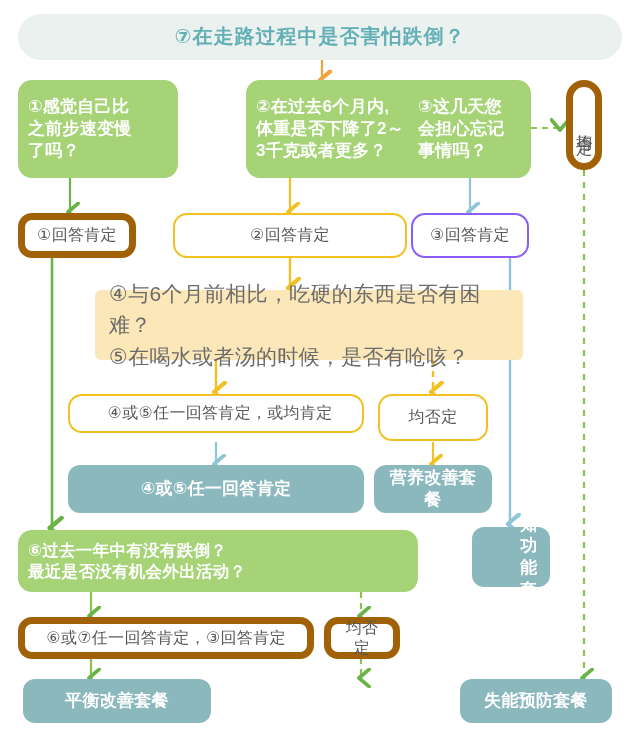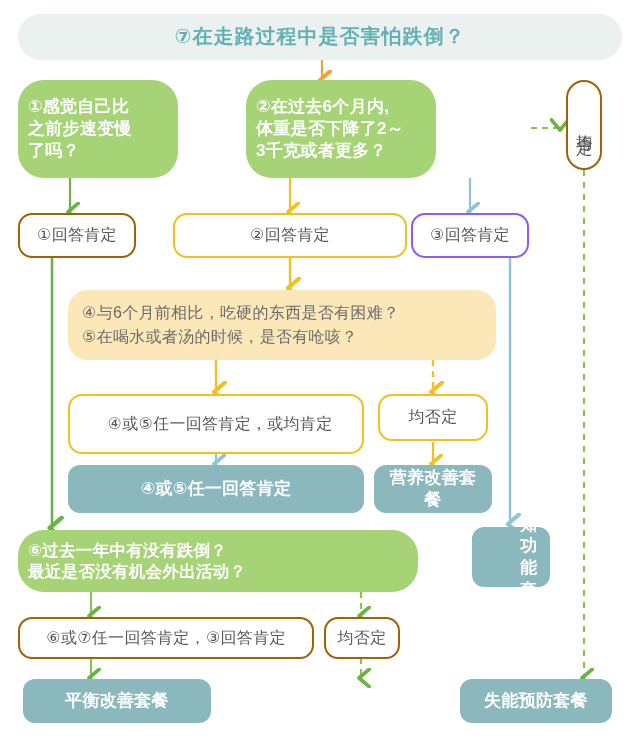--- a/index.html
+++ b/index.html
@@ -38,58 +38,59 @@
     font-size: 20px;
     letter-spacing: 1px;
   }
 
   
   .qblock {
     background: #a5d376;
     color: #ffffff;
     font-weight: bold;
     font-size: 17px;
-    border-radius: 26px;
+    border-radius: 14px;
     padding: 6px 10px;
   }
   .qblock.left-align {
     justify-content: flex-start;
     text-align: left;
   }
 
   
   .pill {
     background: #ffffff;
     border-radius: 14px;
     font-size: 16px;
     color: #585858;
     padding: 4px 8px;
   }
-  .pill.green  { border: 2px solid #a16207; }
+  .pill.green  { border: 7px solid #a16207; }
   .pill.yellow { border: 2px solid #f2c021; }
   .pill.blue   { border: 2px solid #8b5cf6; }
 
   .pill.vertical {
     writing-mode: vertical-rl;
     text-orientation: upright;
     letter-spacing: 2px;
     border-radius: 18px;
     font-size: 16px;
   }
 
   
   .panel-yellow {
     background: #fbe7b8;
-    border-radius: 20px;
+    border-radius: 6px;
     color: #6b6b6b;
-    font-size: 16px;
+    font-size: 21px;
     padding: 10px 14px;
     justify-content: flex-start;
     text-align: left;
     line-height: 1.5;
+    margin-left: 27px;
   }
 
   
   .outcome {
     background: #8bb8bd;
     color: #ffffff;
     font-weight: bold;
     font-size: 17px;
     border-radius: 12px;
     padding: 4px 8px;
@@ -171,20 +172,25 @@
 之前步速变慢
 了吗？</span>
   </div>
 
   <div class="node qblock left-align two-line" style="left:198px; top:80px; width:190px; height:98px;margin-left:48px;">
     <span>②在过去6个月内,
 体重是否下降了2～
 3千克或者更多？</span>
   </div>
 
+  <div class="node qblock left-align two-line" style="left:408px; top:80px; width:123px; height:98px;">
+    <span>③这几天您
+会担心忘记
+事情吗？</span>
+  </div>
 
   <div class="node pill green vertical" style="left:566px; top:80px; width:36px; height:90px;">
     <span>均否定</span>
   </div>
 
   <div class="node pill green" style="left:18px; top:213px; width:118px; height:45px;">
     <span>①回答肯定</span>
   </div>
 
   <div class="node pill yellow" style="left:173px; top:213px; width:234px; height:45px;">
@@ -193,21 +199,21 @@
 
   <div class="node pill blue" style="left:411px; top:213px; width:118px; height:45px;">
     <span>③回答肯定</span>
   </div>
 
   <div class="node panel-yellow two-line" style="left:68px; top:290px; width:428px; height:70px;">
     <span>④与6个月前相比，吃硬的东西是否有困难？
 ⑤在喝水或者汤的时候，是否有呛咳？</span>
   </div>
 
-  <div class="node pill yellow" style="left:68px; top:394px; width:296px; height:60px;padding-left:16px;">
+  <div class="node pill yellow" style="left:68px; top:394px; width:296px; height:39px;padding-left:16px;">
     <span>④或⑤任一回答肯定，或均肯定</span>
   </div>
 
   <div class="node pill yellow" style="left:378px; top:394px; width:110px; height:47px;">
     <span>均否定</span>
   </div>
 
   <div class="node outcome" style="left:68px; top:465px; width:296px; height:48px;">
     <span>④或⑤任一回答肯定</span>
   </div>

